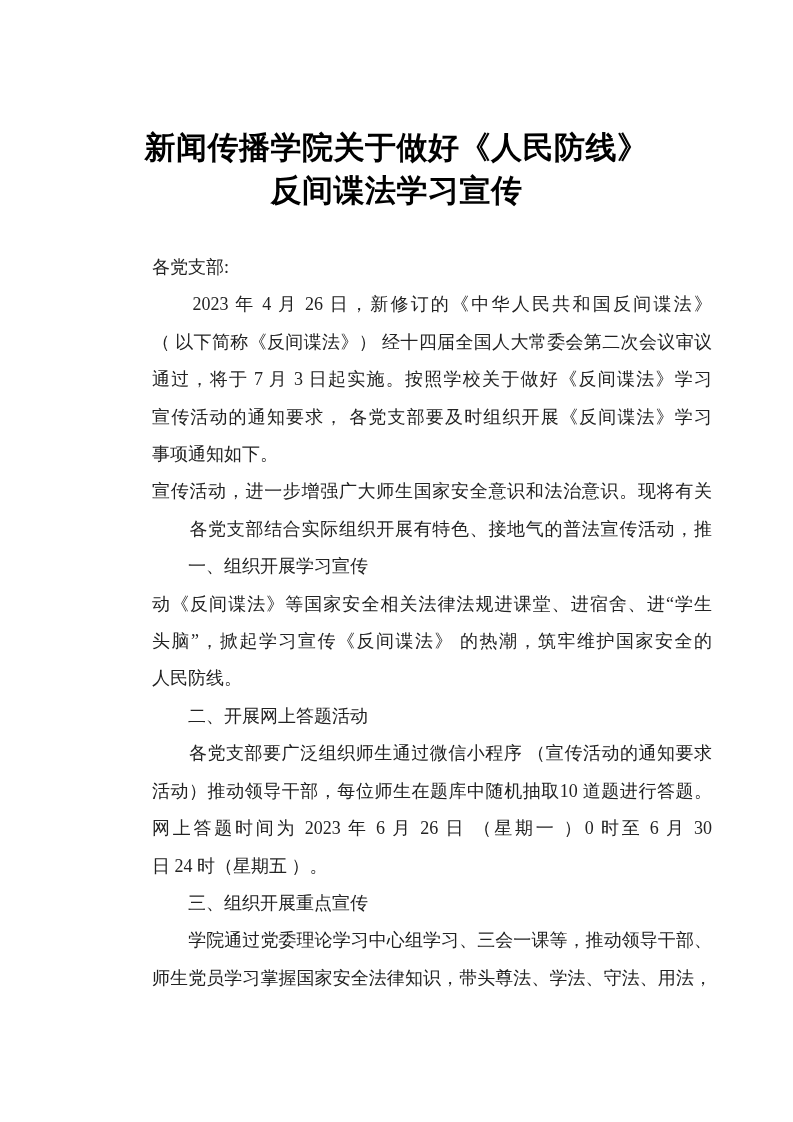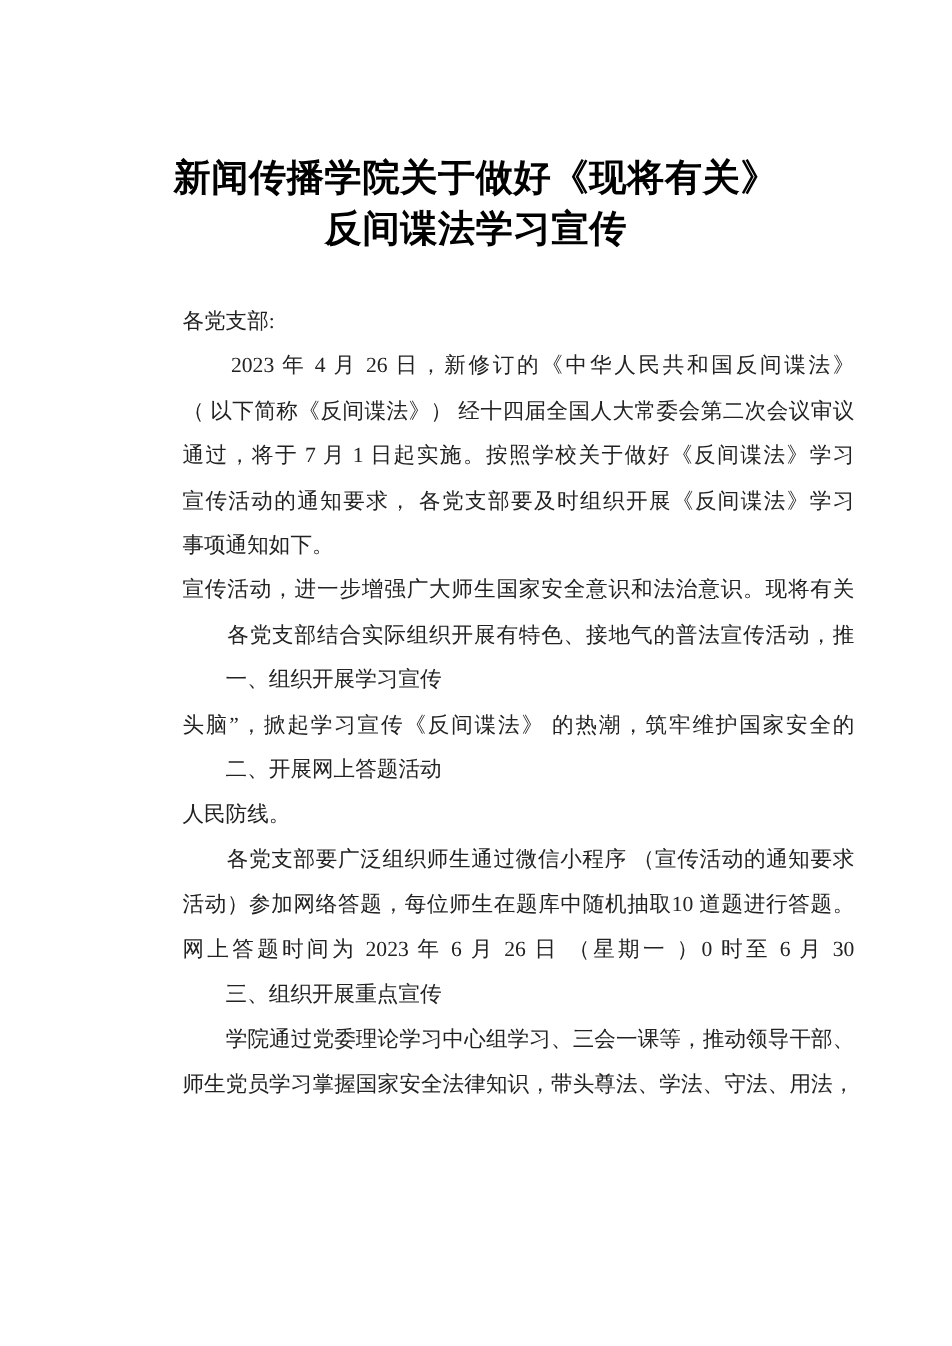--- a/index.html
+++ b/index.html
@@ -49,38 +49,40 @@
     text-align: justify;
     text-align-last: justify;
   }
 </style>
 </head>
 <body>
 
 <div class="page">
 
   <div class="doc-title">
-    <div>新闻传播学院关于做好《现将有关》</div>
+    <div>新闻传播学院关于做好《人民防线》</div>
     <div>反间谍法学习宣传</div>
   </div>
 
   <div class="doc-body">
     <div class="ln">各党支部:</div>
     <div class="ln jf">　　2023 年 4 月 26 日，新修订的《中华人民共和国反间谍法》</div>
     <div class="ln jf">（ 以下简称《反间谍法》） 经十四届全国人大常委会第二次会议审议</div>
-    <div class="ln jf">通过，将于 7 月 1 日起实施。按照学校关于做好《反间谍法》学习</div>
+    <div class="ln jf">通过，将于 7 月 3 日起实施。按照学校关于做好《反间谍法》学习</div>
     <div class="ln jf">宣传活动的通知要求， 各党支部要及时组织开展《反间谍法》学习</div>
     <div class="ln">事项通知如下。</div>
     <div class="ln jf">宣传活动，进一步增强广大师生国家安全意识和法治意识。现将有关</div>
     <div class="ln jf">　　各党支部结合实际组织开展有特色、接地气的普法宣传活动，推</div>
     <div class="ln">　　一、组织开展学习宣传</div>
+    <div class="ln jf">动《反间谍法》等国家安全相关法律法规进课堂、进宿舍、进“学生</div>
     <div class="ln jf">头脑”，掀起学习宣传《反间谍法》 的热潮，筑牢维护国家安全的</div>
+    <div class="ln">人民防线。</div>
     <div class="ln">　　二、开展网上答题活动</div>
-    <div class="ln">人民防线。</div>
     <div class="ln jf">　　各党支部要广泛组织师生通过微信小程序 （宣传活动的通知要求</div>
-    <div class="ln jf">活动）参加网络答题，每位师生在题库中随机抽取10 道题进行答题。</div>
+    <div class="ln jf">活动）推动领导干部，每位师生在题库中随机抽取10 道题进行答题。</div>
     <div class="ln jf">网上答题时间为 2023 年 6 月 26 日 （星期一 ）0 时至 6 月 30</div>
+    <div class="ln">日 24 时（星期五 ）。</div>
     <div class="ln">　　三、组织开展重点宣传</div>
     <div class="ln jf">　　学院通过党委理论学习中心组学习、三会一课等，推动领导干部、</div>
     <div class="ln jf">师生党员学习掌握国家安全法律知识，带头尊法、学法、守法、用法，</div>
   </div>
 
 </div>
 
 </body></html>

